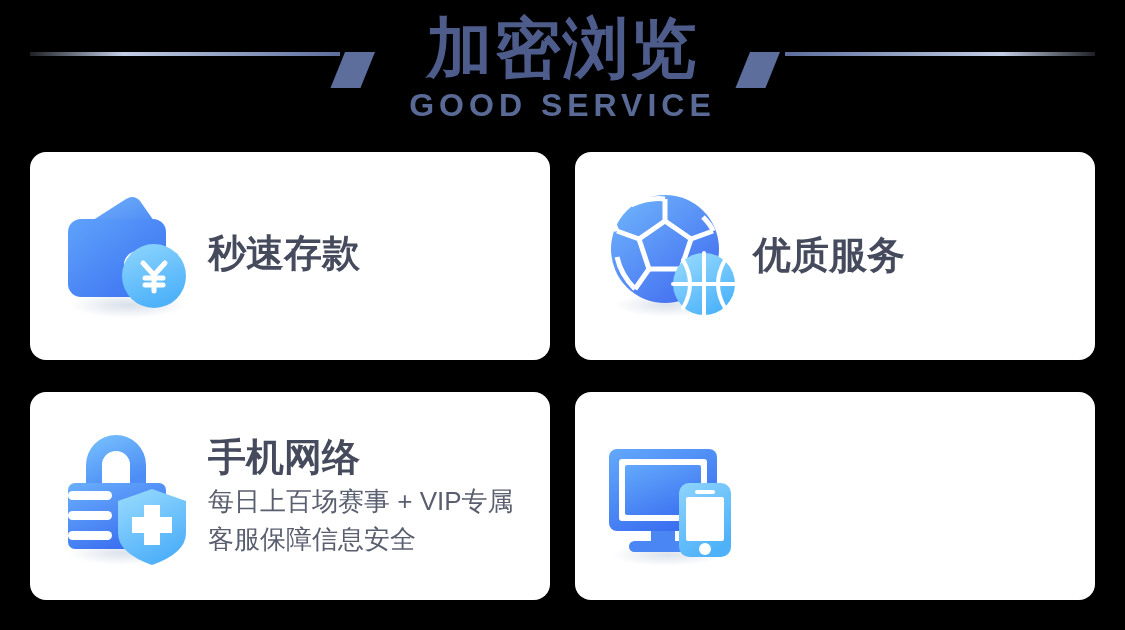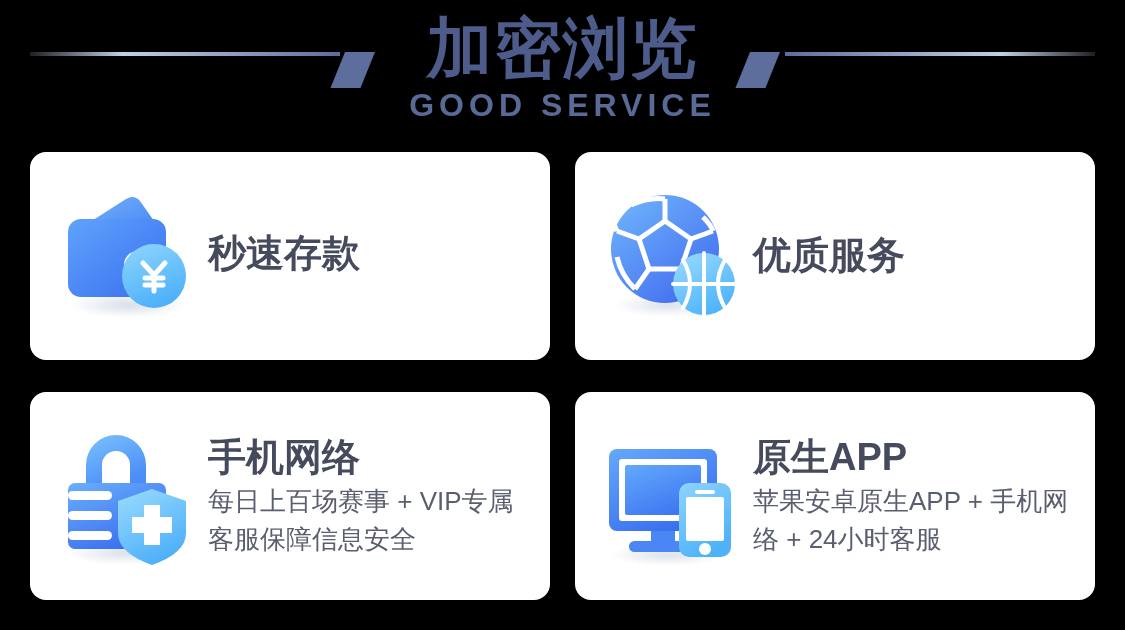--- a/index.html
+++ b/index.html
@@ -315,19 +315,15 @@
         <rect x="14" y="38" width="88" height="62" rx="3" fill="#ffffff"></rect>
         <rect x="20" y="44" width="76" height="50" rx="2" fill="url(#screenGrad)"></rect>
         <rect x="46" y="110" width="24" height="14" fill="#4a86f4"></rect>
         <rect x="24" y="120" width="68" height="11" rx="5.5" fill="#4a86f4"></rect>
         <rect x="74" y="62" width="52" height="74" rx="10" fill="url(#phoneGrad)"></rect>
         <rect x="81" y="76" width="38" height="44" rx="2" fill="#ffffff"></rect>
         <rect x="90" y="69" width="20" height="4" rx="2" fill="#ffffff"></rect>
         <circle cx="100" cy="128" r="6" fill="#ffffff"></circle>
       </svg>
     </div>
-    <div class="card-text">
-      <div class="card-title">原生APP</div>
-      <div class="card-desc">苹果安卓原生APP + 手机网络 + 24小时客服</div>
-    </div>
   </div>
 
 </div>
 
 </body></html>

